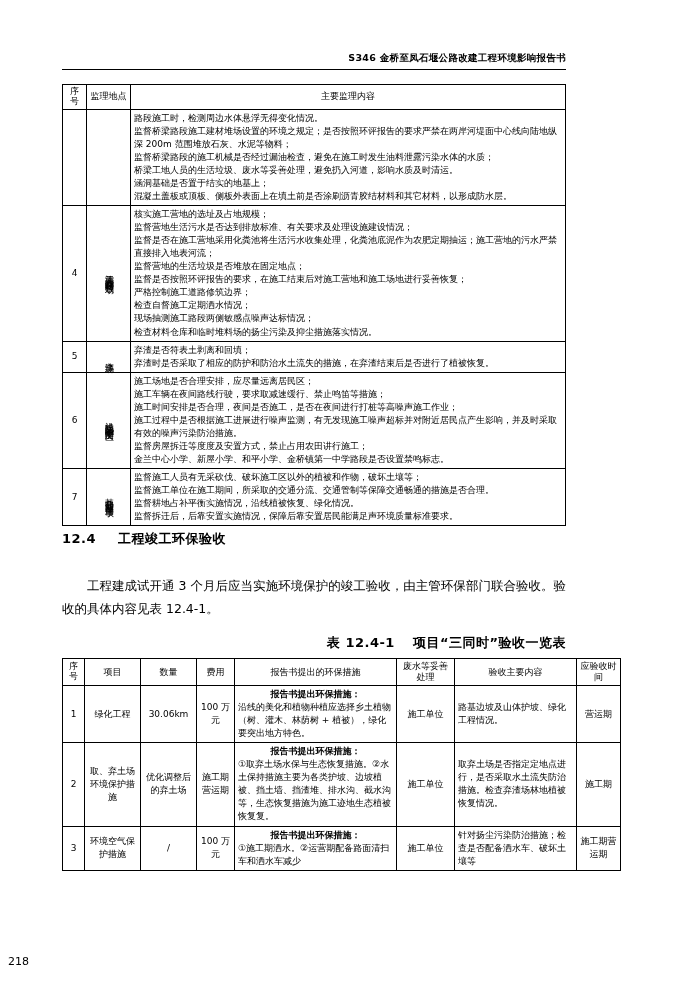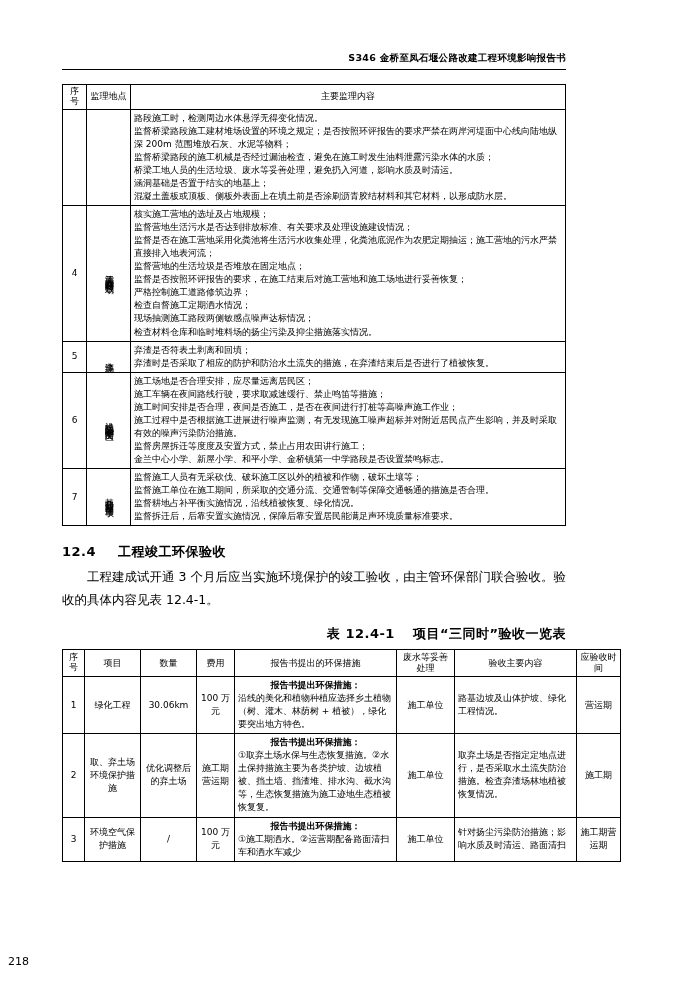--- a/index.html
+++ b/index.html
@@ -57,28 +57,28 @@
     margin: 0 auto;
     line-height: 1.1;
   }
 
   .cellbody p {
     margin: 0;
   }
 
   
   .sec-title {
-    margin-top: 17px;
+    margin-top: 4px;
     font-size: 13px;
     font-weight: bold;
     letter-spacing: 0.5px;
   }
   .sec-title .num { display: inline-block; width: 56px; }
   .para {
-    margin-top: 4px;
+    margin-top: 26px;
     font-size: 12.5px;
     line-height: 1.85;
     text-indent: 2em;
     text-align: justify;
   }
   .tbl-caption {
     margin-top: 14px;
     margin-bottom: 6px;
     text-align: right;
     font-size: 13px;
@@ -267,20 +267,20 @@
       <tr>
         <td class="c-center">3</td>
         <td class="c-center">环境空气保护措施</td>
         <td class="c-center">/</td>
         <td class="c-center">100 万元</td>
         <td class="c-left">
           <div class="lead c-center">报告书提出环保措施：</div>
           <div>①施工期洒水。②运营期配备路面清扫车和洒水车减少</div>
         </td>
         <td class="c-center">施工单位</td>
-        <td class="c-left">针对扬尘污染防治措施；影响水质及时清运、路面清扫</td>
+        <td class="c-left">针对扬尘污染防治措施；检查是否配备洒水车、破坏土壤等</td>
         <td class="c-center">施工期营运期</td>
       </tr>
     </tbody>
   </table>
 
   <div class="pagenum">218</div>
 </div>
 
 </body></html>

